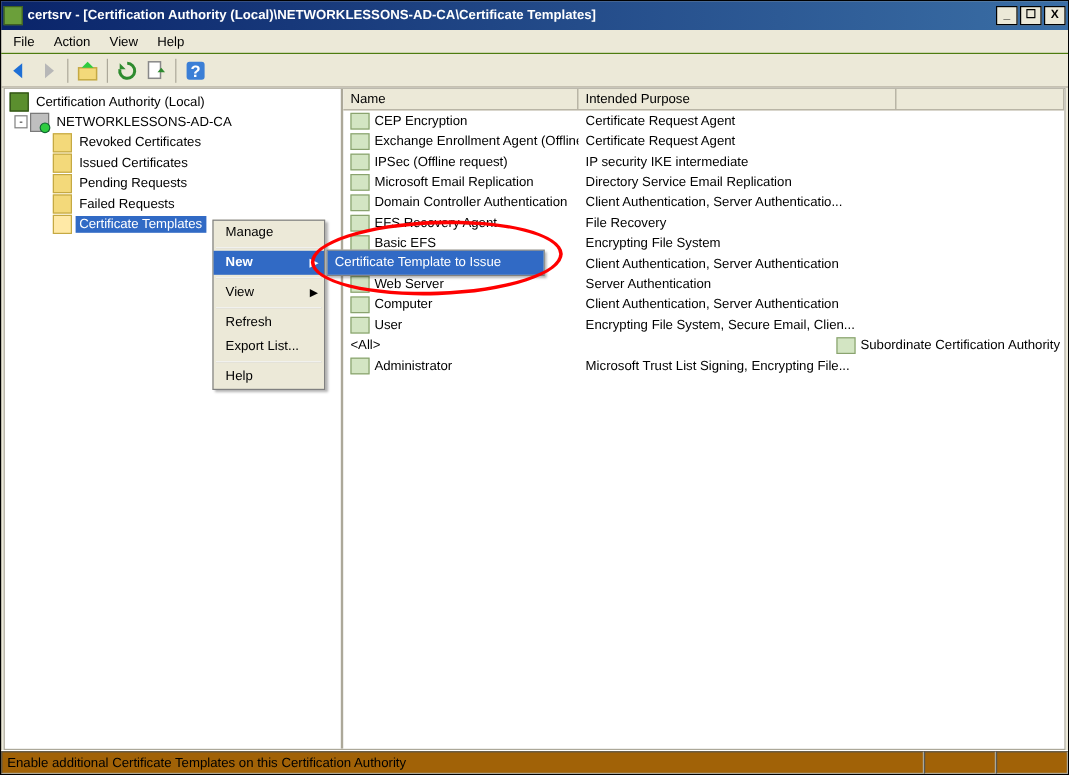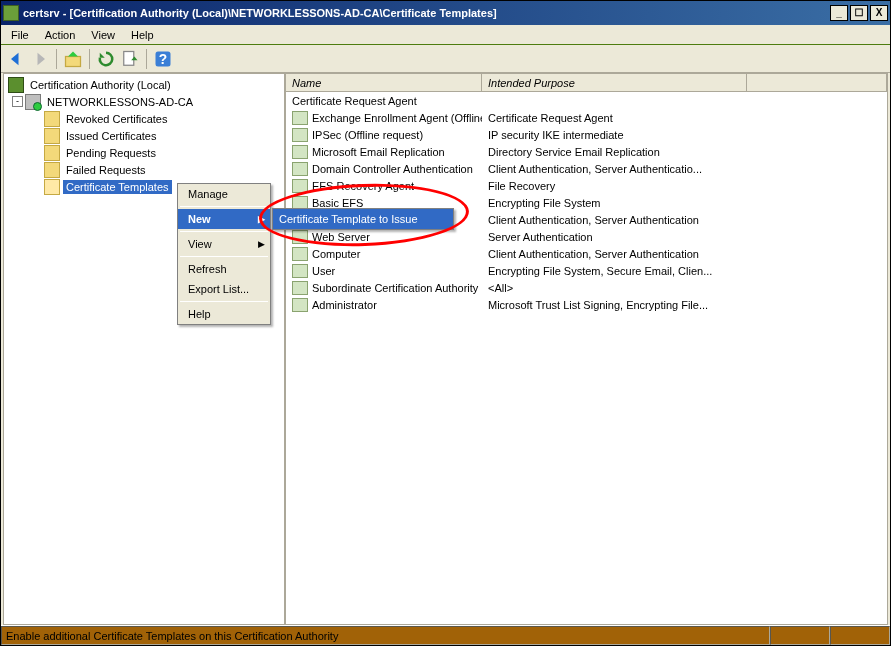--- a/index.html
+++ b/index.html
@@ -21,21 +21,21 @@
   .tree-row .t { padding:1px 3px; }
   .tree-row.sel .t { background:#316ac5; color:#fff; }
   .expander { width:11px; height:11px; border:1px solid #808080; font-size:9px; line-height:9px; text-align:center; margin-right:2px; background:#fff; }
   .tree-icon { width:16px; height:16px; margin-right:3px; }
   .tree-icon.root { background:#5b8f2e; border:1px solid #2f4d17; }
   .tree-icon.srv { background:#bfbfbf; border:1px solid #7a7a7a; position:relative; }
   .tree-icon.srv::after{content:"";position:absolute;right:-2px;bottom:-2px;width:7px;height:7px;border-radius:50%;background:#2ecc40;border:1px solid #163;}
   .tree-icon.folder { background:#f3d97a; border:1px solid #c5a943; }
   .tree-icon.folder.open { background:#ffe9a6; }
   .list { flex:1; position:relative; overflow:auto; }
-  .list-header { display:flex; background:#ece9d8; border-bottom:1px solid #aca899; position:sticky; top:0;font-style:italic; }
+  .list-header { display:flex; background:#ece9d8; border-bottom:1px solid #aca899; position:sticky; top:0; }
   .list-header div { padding:3px 6px; border-right:1px solid #aca899; height:17px; line-height:12px; }
   .col-name { width:196px; }
   .col-purpose { flex:1; }
   .list-row { display:flex; height:17px; align-items:center; }
   .list-row .c { padding:1px 6px; white-space:nowrap; overflow:hidden; text-overflow:ellipsis; }
   .list-row .c.col-name { display:flex; align-items:center; }
   .list-row .cicon { width:16px; height:14px; background:#d3e5c3; border:1px solid #8aa36f; margin-right:4px; flex-shrink:0; }
   .statusbar { height:20px; border-top:1px solid #fff; background:#a16207; display:flex; align-items:stretch; }
   .statusbar .pane { border:1px inset #aca899; padding:2px 4px; display:flex; align-items:center; }
   .statusbar .pane.main { flex:1; }
@@ -149,20 +149,24 @@
     </div>
 
     <div class="list">
       <div class="list-header">
         <div class="col-name">Name</div>
         <div class="col-purpose">Intended Purpose</div>
         <div style="width:140px;"></div>
       </div>
       <div id="list-body">
           <div class="list-row">
+            <div class="c col-name">
+              <div class="cicon"></div>
+              <span>CEP Encryption</span>
+            </div>
             <div class="c col-purpose">Certificate Request Agent</div>
           </div>
           <div class="list-row">
             <div class="c col-name">
               <div class="cicon"></div>
               <span>Exchange Enrollment Agent (Offline req...</span>
             </div>
             <div class="c col-purpose">Certificate Request Agent</div>
           </div>
           <div class="list-row">
@@ -222,25 +226,25 @@
             <div class="c col-purpose">Client Authentication, Server Authentication</div>
           </div>
           <div class="list-row">
             <div class="c col-name">
               <div class="cicon"></div>
               <span>User</span>
             </div>
             <div class="c col-purpose">Encrypting File System, Secure Email, Clien...</div>
           </div>
           <div class="list-row">
+            <div class="c col-purpose">&lt;All&gt;</div>
             <div class="c col-name">
               <div class="cicon"></div>
               <span>Subordinate Certification Authority</span>
             </div>
-            <div class="c col-purpose">&lt;All&gt;</div>
           </div>
           <div class="list-row">
             <div class="c col-name">
               <div class="cicon"></div>
               <span>Administrator</span>
             </div>
             <div class="c col-purpose">Microsoft Trust List Signing, Encrypting File...</div>
           </div>
         </div>
     </div>

